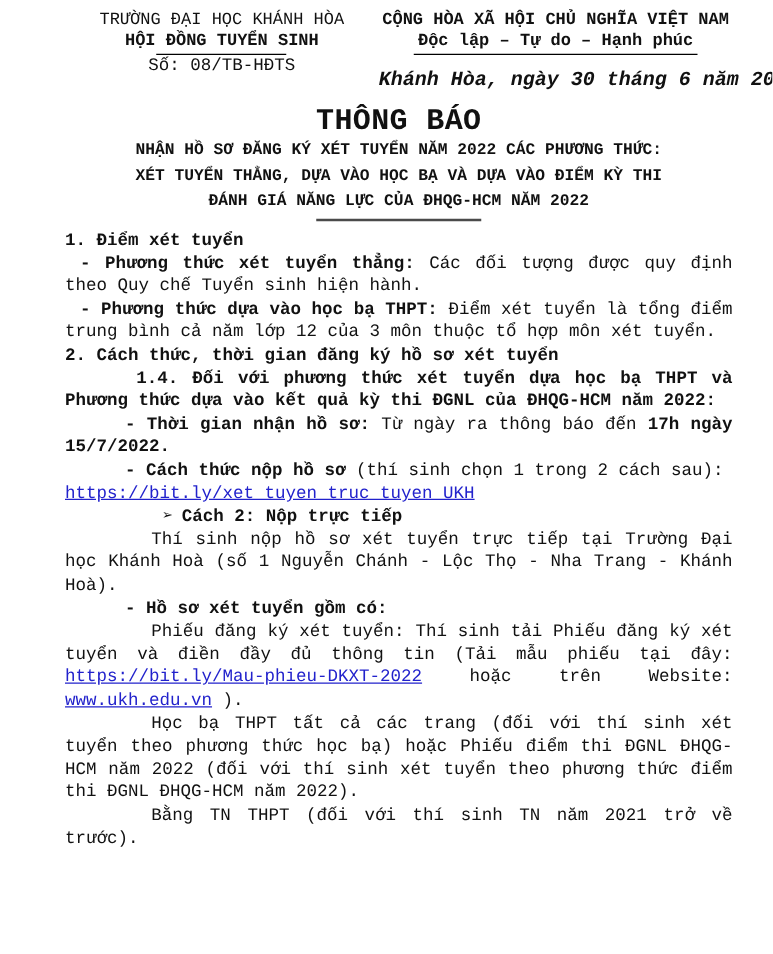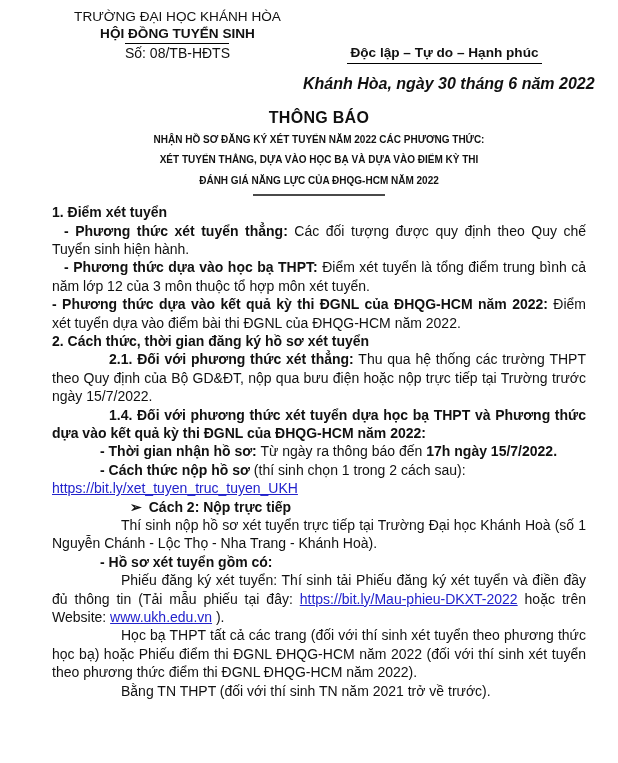--- a/index.html
+++ b/index.html
@@ -1,37 +1,37 @@
 <!DOCTYPE html>
 <html lang="vi" style="--link: #2222cc; --ink: #111111;"><head>
 <meta charset="utf-8">
 <style>
   :root { --link: #2222cc; --ink: #111; }
   * { box-sizing: border-box; }
   html, body { margin: 0; padding: 0; background: #fff; }
   .page {
     width: 618px; height: 763px; overflow: hidden;
     background: #fff; color: var(--ink);
-    font-family: Liberation Sans, sans-serif;
+    font-family: Liberation Mono, monospace;
     font-size: 14px; line-height: 18.4px;
     padding: 9px 32px 0 52px;
   }
   
   .doc-header { display: grid; grid-template-columns: 47% 53%; }
   .hdr-col { text-align: center; }
   .hdr-line { font-size: 13.6px; line-height: 16.5px; white-space: nowrap; }
   .bold { font-weight: bold; }
   .org-underline { width: 104px; height: 1px; background: #000; margin: 1px auto 0; }
-  .motto-underline { display: inline-block; border-bottom: 1.4px solid #000; padding: 0 3px 1px; margin-top: 36px; }
+  .motto-underline { display: inline-block; border-bottom: 1.4px solid #000; padding: 0 3px 1px; }
   .ref-no { font-size: 14px; }
   .dateline { margin-top: 11px; font-size: 16px; font-style: italic; font-weight: bold; white-space: nowrap; }
   
   .title-block { text-align: center; margin-top: 13px; }
-  .doc-title { font-size: 16px; font-weight: bold; line-height: 24px; letter-spacing: 0.3px; }
-  .doc-sub { font-size: 10px; font-weight: bold; line-height: 20.4px; }
+  .doc-title { font-size: 24px; font-weight: bold; line-height: 24px; letter-spacing: 0.3px; }
+  .doc-sub { font-size: 13px; font-weight: bold; line-height: 20.4px; }
   .doc-sub:first-of-type { margin-top: 4px; }
   .title-sep { width: 132px; height: 2px; background: #4a4a4a; margin: 3px auto 0; }
   
   .doc-body { margin-top: 7px; }
   .doc-body p { margin: 0; text-align: justify; }
   .heading { font-weight: bold; text-align: center; }
   .ind-bullet1 { text-indent: 12px; }
   .block-bullet1 { margin-left: 12px; }
   .ind-bullet2 { text-indent: 48px; }
   .ind-sub { text-indent: 57px; }
@@ -49,20 +49,21 @@
 <div class="page">
 
   <header class="doc-header">
     <div class="hdr-col">
       <div class="hdr-line">TRƯỜNG ĐẠI HỌC KHÁNH HÒA</div>
       <div class="hdr-line bold">HỘI ĐỒNG TUYỂN SINH</div>
       <div class="org-underline"></div>
       <div class="ref-no">Số: 08/TB-HĐTS</div>
     </div>
     <div class="hdr-col">
+      <div class="hdr-line bold">CỘNG HÒA XÃ HỘI CHỦ NGHĨA VIỆT NAM</div>
       <div class="hdr-line bold"><span class="motto-underline">Độc lập – Tự do – Hạnh phúc</span></div>
       <div class="dateline">Khánh Hòa, ngày 30 tháng 6 năm 2022</div>
     </div>
   </header>
 
   <div class="title-block">
     <div class="doc-title">THÔNG BÁO</div>
     <div class="doc-sub">NHẬN HỒ SƠ ĐĂNG KÝ XÉT TUYỂN NĂM 2022 CÁC PHƯƠNG THỨC:</div>
     <div class="doc-sub">XÉT TUYỂN THẲNG, DỰA VÀO HỌC BẠ VÀ DỰA VÀO ĐIỂM KỲ THI</div>
     <div class="doc-sub">ĐÁNH GIÁ NĂNG LỰC CỦA ĐHQG-HCM NĂM 2022</div>
@@ -70,25 +71,23 @@
   </div>
 
   <main class="doc-body">
 
     <p class="heading">1. Điểm xét tuyển</p>
 
     <p class="ind-bullet1"><b>- Phương thức xét tuyển thẳng:</b><span> Các đối tượng được quy định theo Quy chế Tuyển sinh hiện hành.</span></p>
 
     <p class="ind-bullet1"><b>- Phương thức dựa vào học bạ THPT:</b><span> Điểm xét tuyển là tổng điểm trung bình cả năm lớp 12 của 3 môn thuộc tổ hợp môn xét tuyển.</span></p>
 
-    <p class="block-bullet1"><b>- Phương thức dựa vào kết quả kỳ thi ĐGNL của ĐHQG-HCM năm 2022:</b><span> Điểm xét tuyển dựa vào điểm bài thi ĐGNL của ĐHQG-HCM năm 2022.</span></p>
 
     <p class="heading">2. Cách thức, thời gian đăng ký hồ sơ xét tuyển</p>
 
-    <p class="ind-sub"><b>2.1. Đối với phương thức xét thẳng:</b><span> Thu qua hệ thống các trường THPT theo Quy định của Bộ GD&amp;ĐT, nộp qua bưu điện hoặc nộp trực tiếp tại Trường trước ngày 15/7/2022.</span></p>
 
     <p class="ind-sub"><b>1.4. Đối với phương thức xét tuyển dựa học bạ THPT và Phương thức dựa vào kết quả kỳ thi ĐGNL của ĐHQG-HCM năm 2022:</b></p>
 
 
 
     <p class="ind-bullet2"><b>- Thời gian nhận hồ sơ:</b><span> Từ ngày ra thông báo đến </span><b>17h ngày 15/7/2022.</b></p>
 
     <p class="ind-bullet2"><b>- Cách thức nộp hồ sơ</b><span> (thí sinh chọn 1 trong 2 cách sau):</span></p>
 
 

